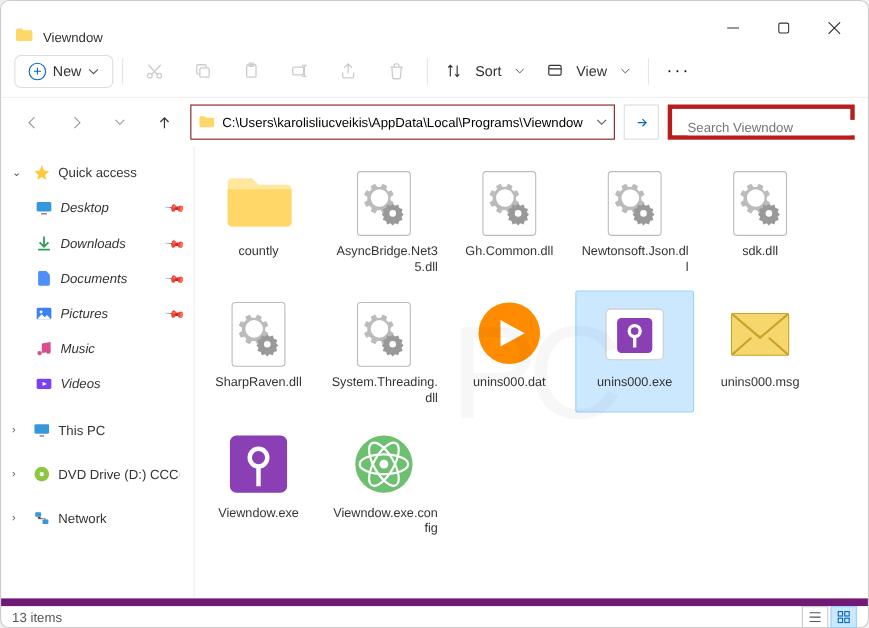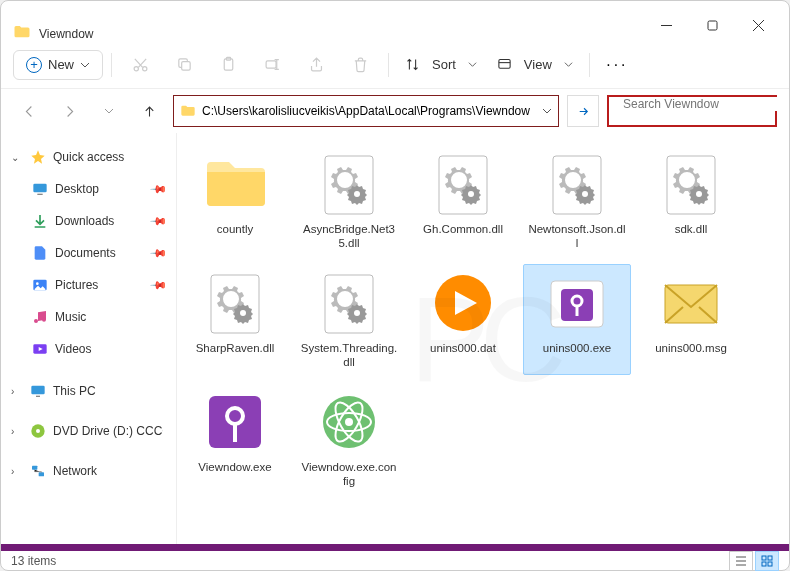--- a/index.html
+++ b/index.html
@@ -22,35 +22,35 @@
 .tdrop { display: flex; align-items: center; gap: 12px; padding: 6px 8px; font-size: 13px; color: #333; }
 .tdots { font-size: 16px; letter-spacing: 2px; padding: 0 8px; }
 
 .addrbar { height: 44px; display: flex; align-items: center; padding: 0 12px; gap: 8px; }
 .navbtn { width: 32px; height: 32px; display: flex; align-items: center; justify-content: center; color: #999; }
 .navbtn.active { color: #333; }
 .pathbox { flex: 1; height: 32px; border: 1px solid #7f1d1d; display: flex; align-items: center; padding: 0 6px; font-size: 12px; color: #333; gap: 6px; }
 .pathbox .foldermini { width: 16px; height: 16px; }
 .pathbox input { border: none; outline: none; flex: 1; font-size: 12px; }
 .gobtn { width: 32px; height: 32px; border: 1px solid #ddd; display: flex; align-items: center; justify-content: center; }
-.searchbox { width: 170px; height: 32px; border: 2px solid #b91c1c; display: flex; align-items: flex-start; padding: 0 8px; gap: 6px; color: #888; font-size: 12px; }
+.searchbox { width: 170px; height: 32px; border: 4px solid #b91c1c; display: flex; align-items: flex-end; padding: 0 8px; gap: 6px; color: #888; font-size: 12px; }
 .searchbox input { border: none; outline: none; flex: 1; font-size: 12px; }
 
 .body { flex: 1; display: flex; overflow: hidden; }
 .sidebar { width: 176px; border-right: 1px solid #eee; padding: 8px 4px; overflow-y: auto; }
 .sbrow { display: flex; align-items: center; height: 32px; padding: 0 6px; font-size: 12px; color: #333; gap: 6px; border-radius: 4px; }
 .sbrow.head { font-weight: 400; }
 .sbrow .chev { width: 12px; color: #555; font-size: 10px; }
 .sbrow .ico { width: 18px; height: 18px; display: flex; align-items: center; justify-content: center; }
 .sbrow .pin { margin-left: auto; color: #888; font-size: 11px; transform: rotate(45deg); }
-.sbsub { padding-left: 20px; }
+.sbsub { padding-left: 20px; font-style: italic; }
 
 .content { flex: 1; padding: 12px 4px; overflow-y: auto; position: relative; }
 .grid { display: flex; flex-wrap: wrap; gap: 8px 6px; align-content: flex-start; }
-.item { width: 108px; display: flex; flex-direction: column; align-items: center; text-align: center; padding: 4px; border: 1px solid transparent; border-radius: 2px; }
+.item { width: 108px; display: flex; flex-direction: column; align-items: center; text-align: right; padding: 4px; border: 1px solid transparent; border-radius: 2px; }
 .item.sel { border: 1px solid #99d1ff; background: #cce8ff; }
 .item .thumb { width: 68px; height: 68px; display: flex; align-items: center; justify-content: center; margin-bottom: 4px; }
 .item .lbl { font-size: 11.5px; color: #333; line-height: 1.25; word-break: break-word; max-width: 104px; }
 
 .statusbar { height: 26px; border-top: 7px solid #701a75; display: flex; align-items: center; padding: 0 10px; font-size: 12px; color: #555; }
 .statusbar .spacer { flex: 1; }
 .viewbtn { width: 24px; height: 20px; border: 1px solid #ccc; margin-left: 2px; display: flex; align-items: center; justify-content: center; font-size: 11px; }
 .viewbtn.active { background: #cce8ff; border-color: #99d1ff; }
 
 .watermark { position: absolute; top: 50%; left: 50%; transform: translate(-50%,-50%); font-size: 120px; color: rgba(0,0,0,0.03); font-weight: 300; pointer-events: none; letter-spacing: -10px; }

